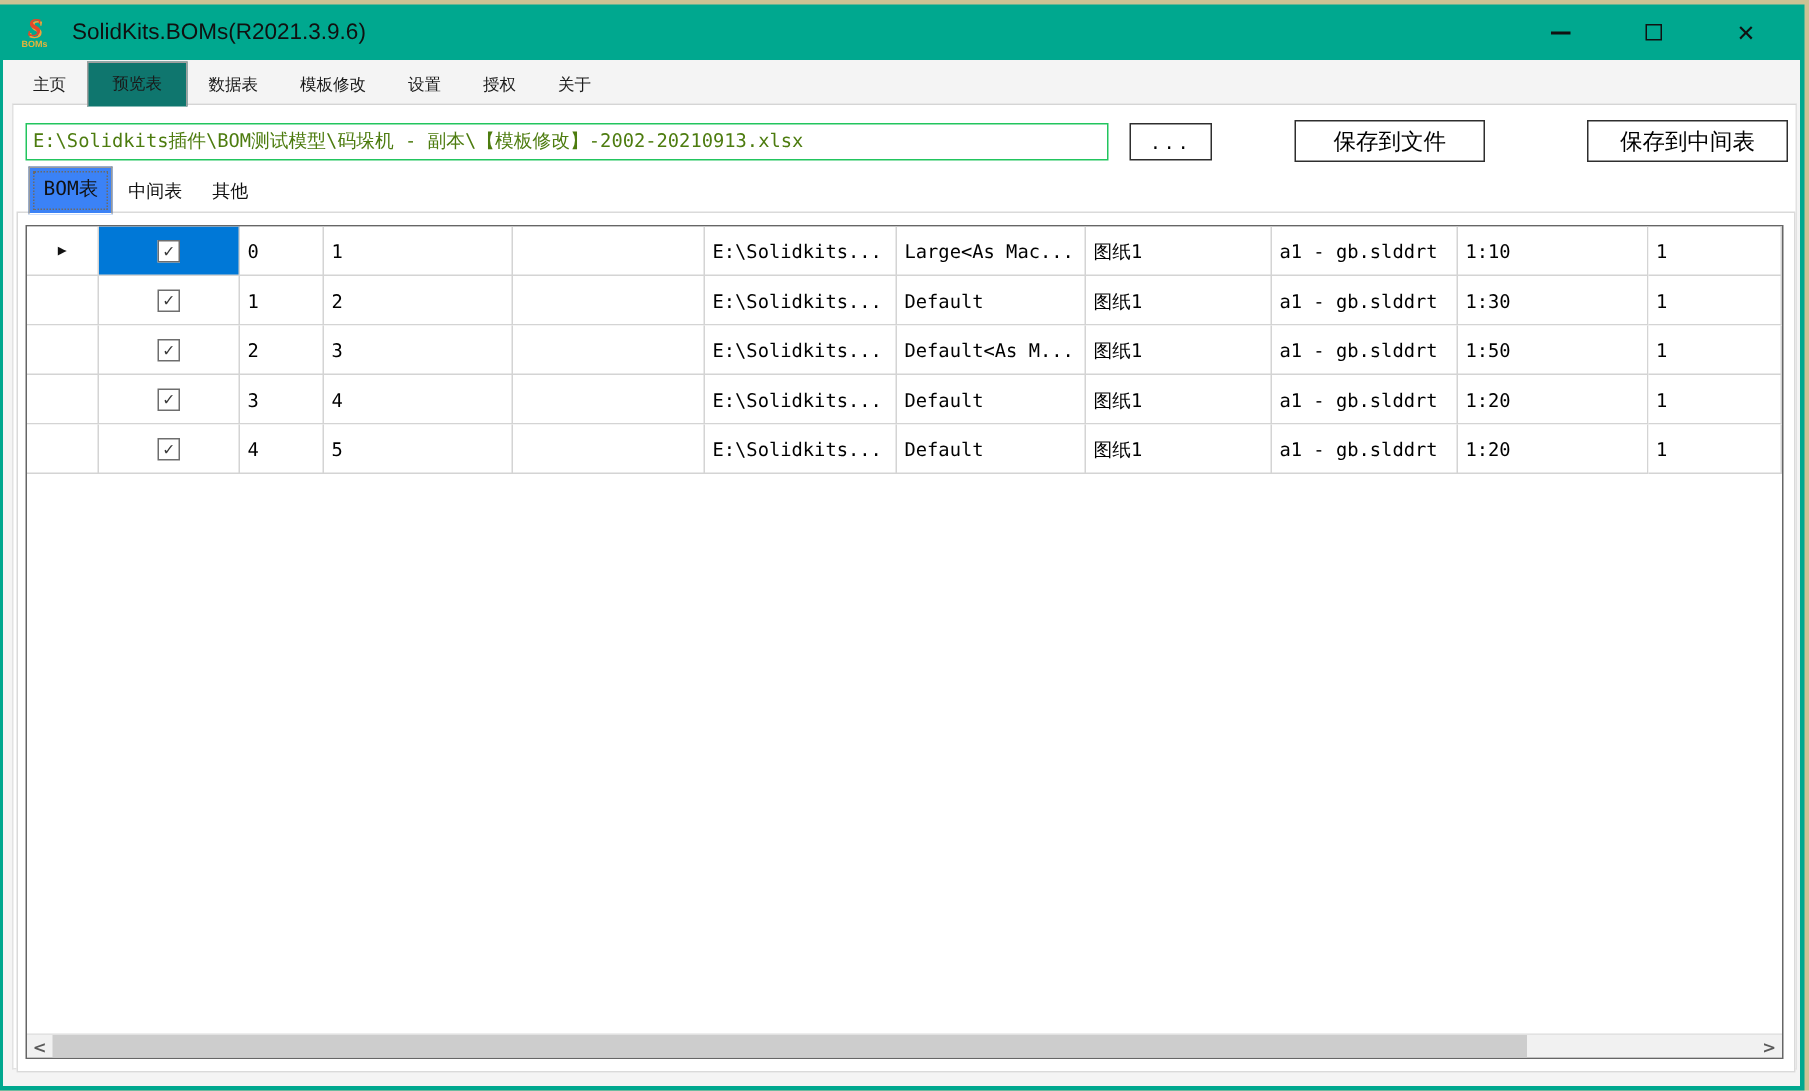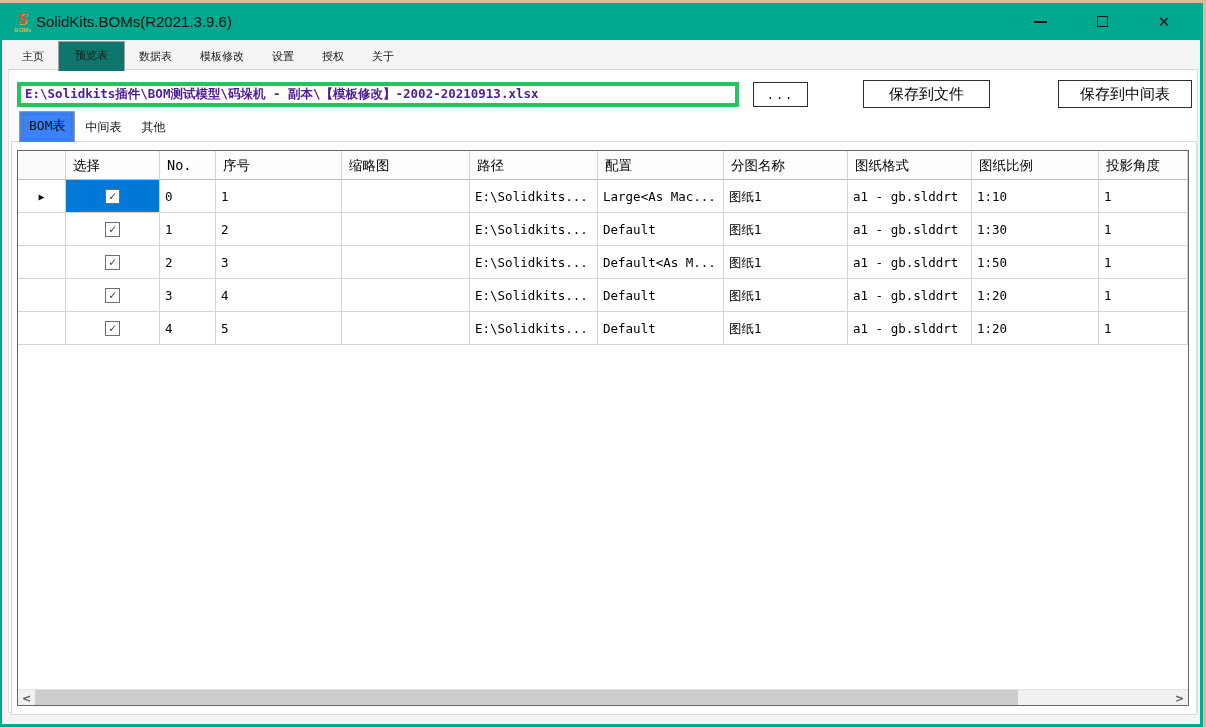--- a/index.html
+++ b/index.html
@@ -8,41 +8,41 @@
   .window { position:absolute; top:3px; left:0; width:1203px; height:724px;
     background:#00a88f; }
   
   .titlebar { position:absolute; top:0; left:0; right:0; height:37px; display:flex;
     align-items:center; color:#101010; }
   .logo { width:26px; height:30px; margin-left:10px; display:flex; flex-direction:column;
     align-items:center; justify-content:center; line-height:1; }
   .logo-s { font-family:"Liberation Serif", serif; font-weight:bold; font-style:italic;
     font-size:17px; color:#e2482a; text-shadow:1px 1px 0 #f0a43c; }
   .logo-badge { font-size:6px; font-weight:bold; color:#e8b43a; letter-spacing:0; }
-  .tb-title { font-size:15px; margin-left:0; }
+  .tb-title { font-size:15px; margin-left:12px; }
   .win-btns { position:absolute; right:8px; top:0; height:37px; display:flex; }
   .wbtn { width:62px; height:37px; display:flex; align-items:center; justify-content:center;
     color:#111; font-size:14px; cursor:default; }
   .min-glyph { display:block; width:13px; height:0; border-top:2px solid #111; }
   .max-glyph { display:block; width:11px; height:11px; border:1.5px solid #111; background:transparent; }
   .close-glyph { font-size:15px; }
   
   .client { position:absolute; top:37px; left:2px; right:3px; bottom:3px; background:#f4f4f4; }
   
   .tabstrip { position:absolute; top:2px; left:6px; right:2px; height:28px; display:flex;
     align-items:flex-end; background:#f4f4f4; }
   .mtab { font-size:11px; color:#1a1a1a; padding:5px 14px 6px 14px; }
   .mtab.active { background:#0f766e; border:1px solid #9f9f9f; border-bottom:none;
     padding:6px 16px 8px 16px; margin-bottom:-1px; position:relative; z-index:3; }
   
   .page { position:absolute; left:6px; top:29px; width:1190px; height:644px;
     background:#fff; border:1px solid #e2e2e2; border-top:1px solid #d5d5d5; }
   .pathbox { position:absolute; left:8px; top:12px; width:722px; height:25px;
-    border:4px solid #22c55e; background:#fff; color:#4c1d95;
-    font-family:"DejaVu Sans Mono", monospace; font-size:12.5px; padding:0 4px;font-weight:bold; }
+    border:1px solid #22c55e; background:#fff; color:#4d7c0f;
+    font-family:"DejaVu Sans Mono", monospace; font-size:12.5px; padding:0 4px; }
   .btn { position:absolute; background:#fff; border:1px solid #2e2e2e; color:#000;
     font-size:15px; display:flex; align-items:center; justify-content:center; cursor:default; }
   .btn-browse { left:744px; top:12px; width:55px; height:25px; letter-spacing:2px;
     font-family:"DejaVu Sans Mono", monospace; font-size:12px; }
   .btn-save-file { left:854px; top:10px; width:127px; height:28px; }
   .btn-save-mid  { left:1049px; top:10px; width:134px; height:28px; }
   
   .subtabs { position:absolute; left:10px; top:44px; height:28px; display:flex; align-items:flex-end; }
   .stab { font-size:12px; color:#111; padding:4px 10px 6px 10px; }
   .stab.active { border:1px solid #9a9a9a; border-bottom:1px solid #fff; background:#3b82f6;
@@ -121,33 +121,20 @@
       <div class="subtabs">
         <span class="stab active">BOM表</span>
         <span class="stab">中间表</span>
         <span class="stab">其他</span>
       </div>
 
       <div class="grouppanel"></div>
 
       <div class="dgv">
 
-        <div class="gr">
-          <div class="hc rh"></div>
-          <div class="hc">选择</div>
-          <div class="hc">No.</div>
-          <div class="hc">序号</div>
-          <div class="hc">缩略图</div>
-          <div class="hc">路径</div>
-          <div class="hc">配置</div>
-          <div class="hc">分图名称</div>
-          <div class="hc">图纸格式</div>
-          <div class="hc">图纸比例</div>
-          <div class="hc">投影角度</div>
-        </div>
 
         <div class="gr">
           <div class="dc rc">
               <span class="row-arrow">▶</span>
             </div>
           <div class="dc cbcell sel">
               <span class="cb">✓</span>
             </div>
           <div class="dc">0</div>
           <div class="dc">1</div>

